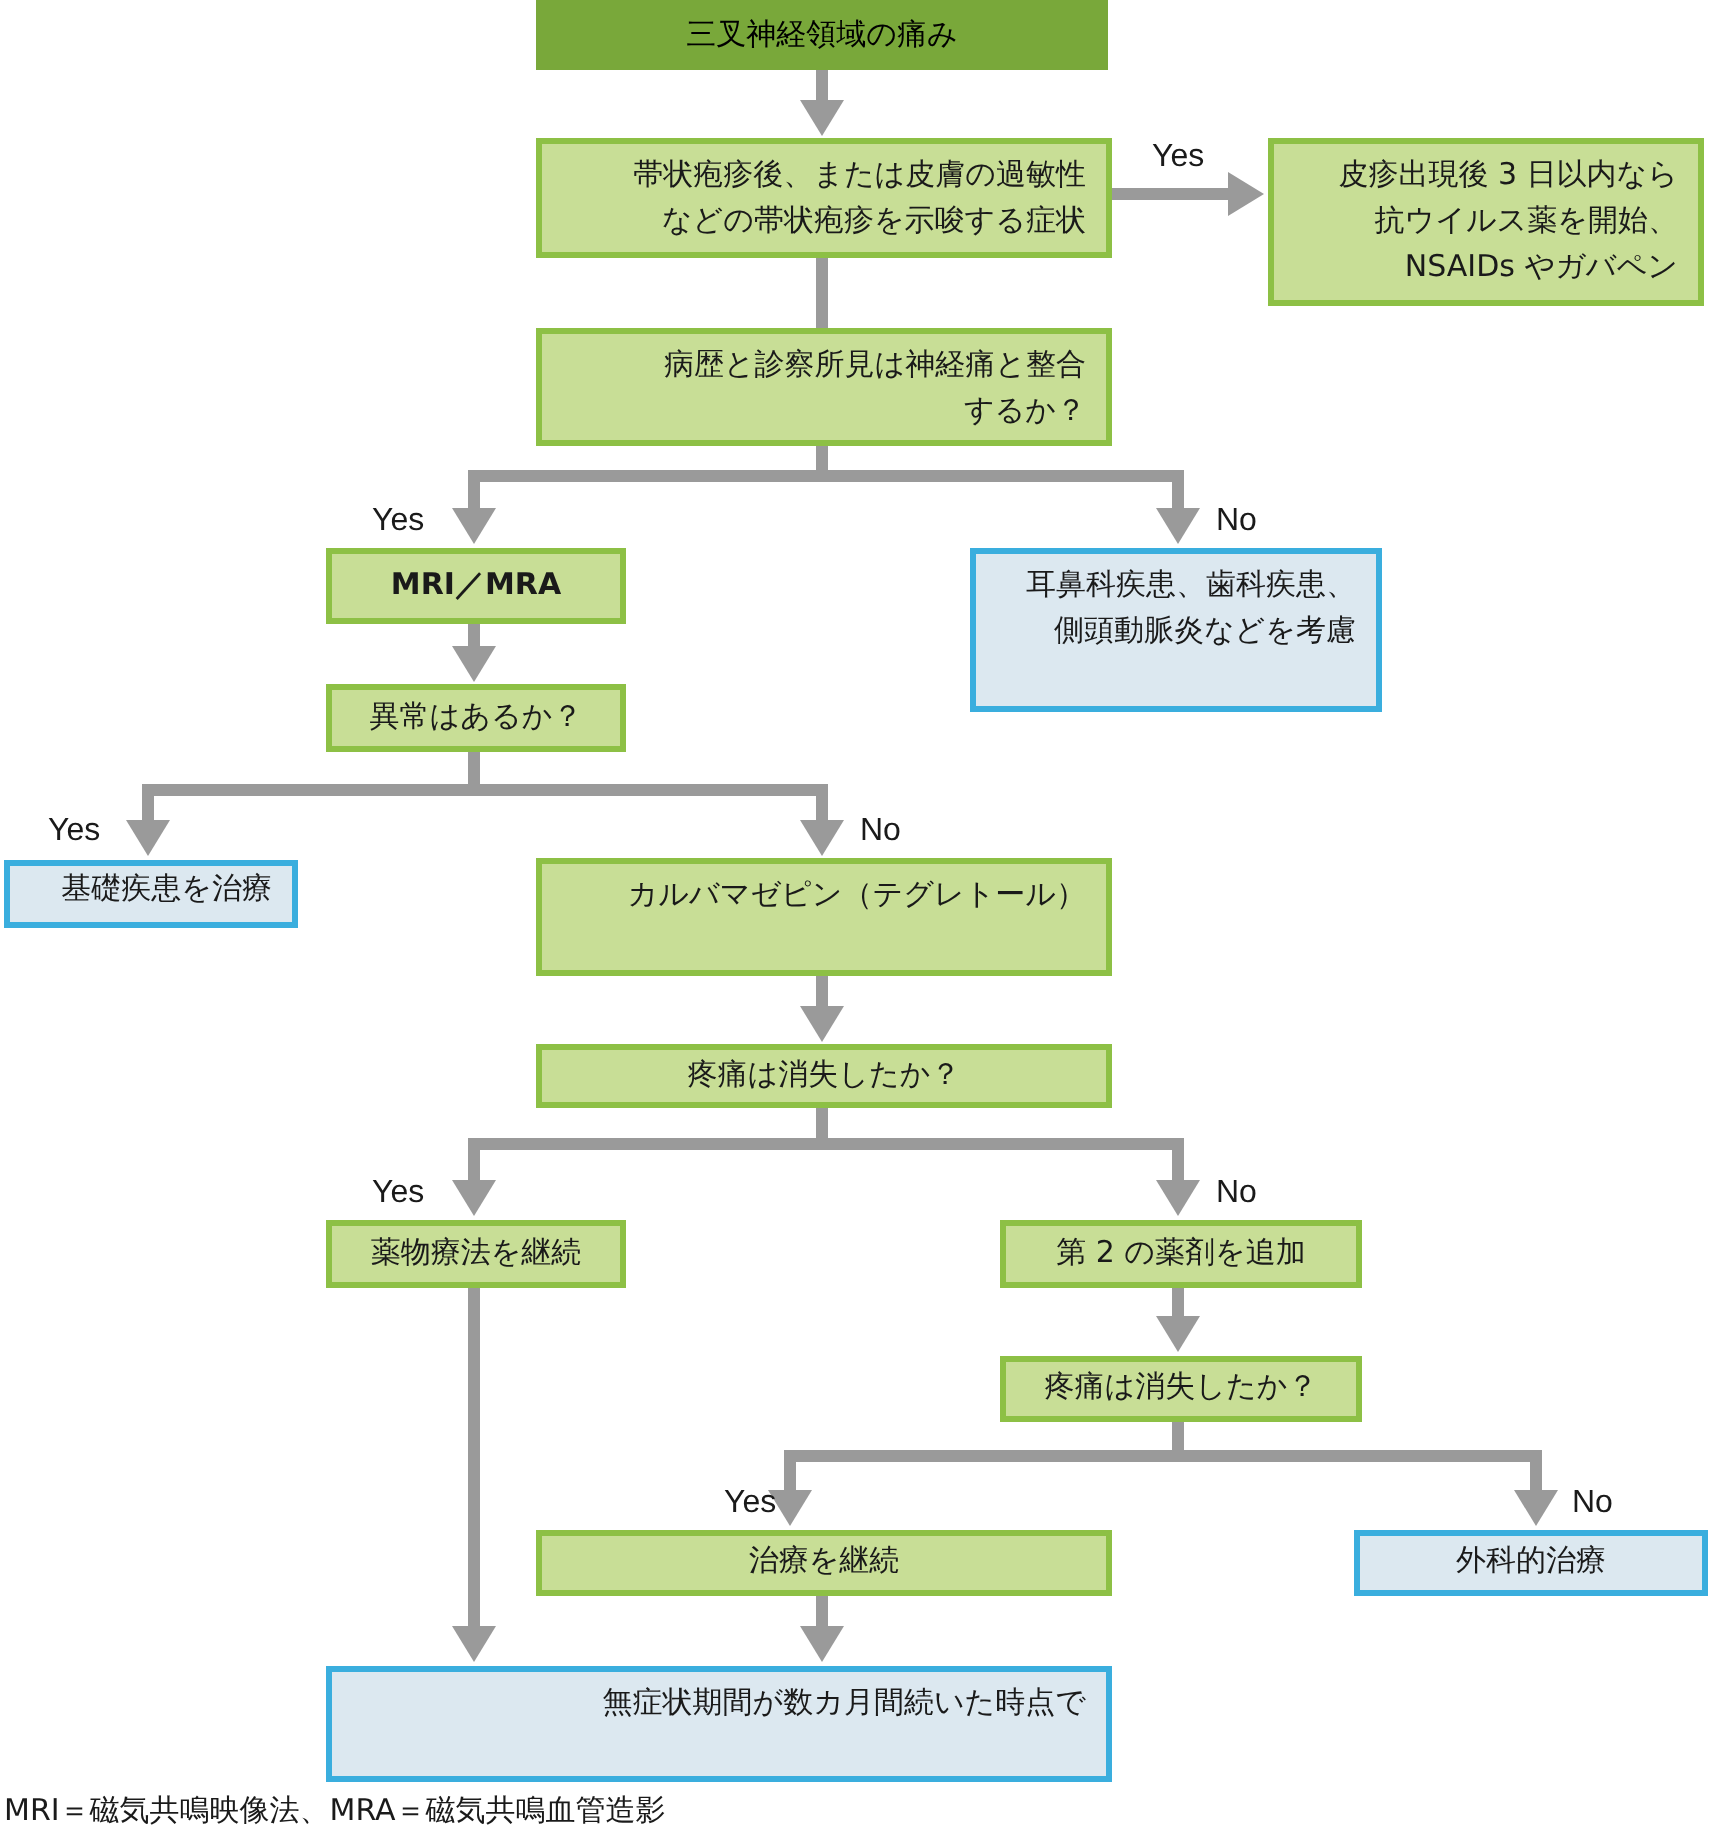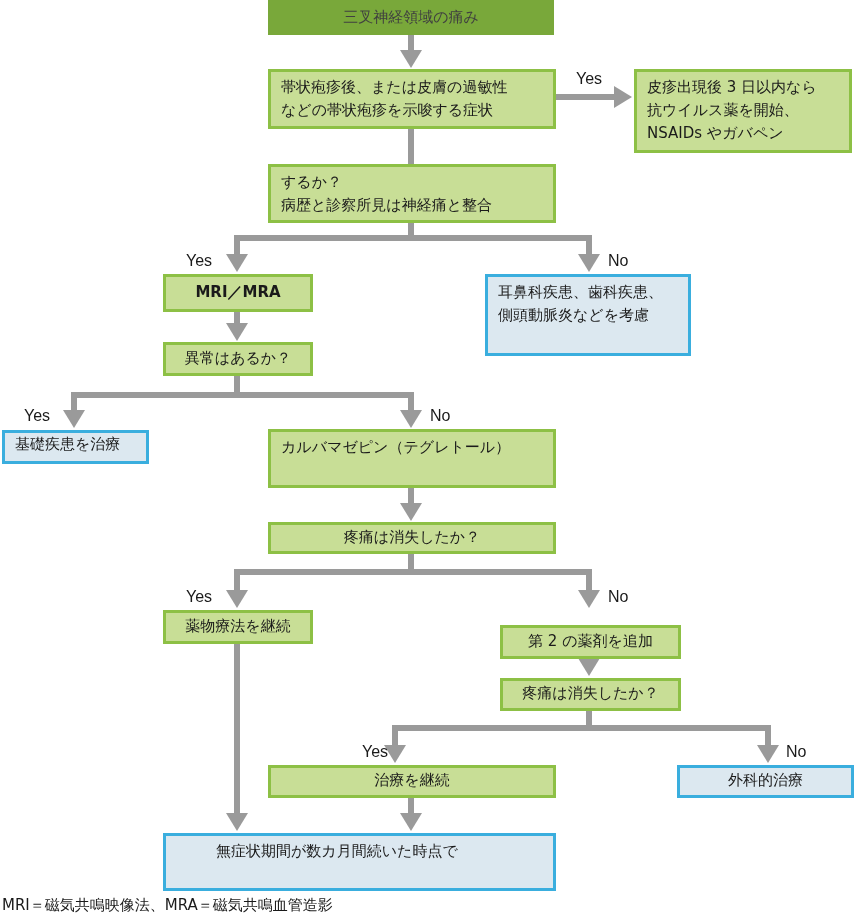--- a/index.html
+++ b/index.html
@@ -1,22 +1,22 @@
 <!DOCTYPE html>
 <html><head>
 <meta charset="utf-8">
 <style>
   html, body { margin:0; padding:0; background:#ffffff; }
   body { width:855px; height:921px; position:relative; overflow:hidden;
          font-family:"DejaVu Sans","Liberation Sans",sans-serif; color:#1a1a1a; }
   .box { position:absolute; box-sizing:border-box; font-size:15px; line-height:23px;
-         padding:4px 10px; white-space:nowrap; }
+         padding:4px 10px; white-space:nowrap;text-align:right; }
   .green { background:#c8de96; border:3px solid #8dc045; }
   .blue { background:#dce8f0; border:3px solid #3aaede; }
-  .title { background:#79a83a; border:none; color:#404040; text-align:center; line-height:35px; padding:0; }
+  .title { background:#79a83a; border:none; color:#000000; text-align:center; line-height:35px; padding:0; }
   .center { text-align:center; }
   .lbl { position:absolute; font-size:16px; font-family:"Liberation Sans",sans-serif; color:#1a1a1a; }
   svg.conn { position:absolute; left:0; top:0; }
   .foot { position:absolute; left:2px; top:896px; font-size:15px; }
 </style>
 </head>
 <body>
 
 <svg class="conn" width="855" height="921">
   <g fill="#9a9a9a" stroke="#9a9a9a">
@@ -82,22 +82,22 @@
 </div>
 <span class="lbl" style="left:576px;top:70px;">Yes</span>
 
 <div class="box green" style="left:634px;top:69px;width:218px;height:84px;">
   <div>皮疹出現後 3 日以内なら</div>
   <div>抗ウイルス薬を開始、</div>
   <div>NSAIDs やガバペン</div>
 </div>
 
 <div class="box green" style="left:268px;top:164px;width:288px;height:59px;">
+  <div>病歴と診察所見は神経痛と整合</div>
   <div>するか？</div>
-  <div>病歴と診察所見は神経痛と整合</div>
 </div>
 
 <span class="lbl" style="left:186px;top:252px;">Yes</span>
 <span class="lbl" style="left:608px;top:252px;">No</span>
 
 <div class="box green center" style="left:163px;top:274px;width:150px;height:38px;font-weight:bold;">MRI／MRA</div>
 
 <div class="box blue" style="left:485px;top:274px;width:206px;height:82px;">
   <div>耳鼻科疾患、歯科疾患、</div>
   <div>側頭動脈炎などを考慮</div>
@@ -114,21 +114,21 @@
   <div>カルバマゼピン（テグレトール）</div>
 </div>
 
 <div class="box green center" style="left:268px;top:522px;width:288px;height:32px;padding-top:1px;">疼痛は消失したか？</div>
 
 <span class="lbl" style="left:186px;top:588px;">Yes</span>
 <span class="lbl" style="left:608px;top:588px;">No</span>
 
 <div class="box green center" style="left:163px;top:610px;width:150px;height:34px;padding-top:2px;">薬物療法を継続</div>
 
-<div class="box green center" style="left:500px;top:625px;width:181px;height:34px;padding-top:2px;">第 2 の薬剤を追加</div>
+<div class="box green center" style="left:500px;top:610px;width:181px;height:34px;padding-top:2px;">第 2 の薬剤を追加</div>
 
 <div class="box green center" style="left:500px;top:678px;width:181px;height:33px;padding-top:1px;">疼痛は消失したか？</div>
 
 <span class="lbl" style="left:362px;top:743px;">Yes</span>
 <span class="lbl" style="left:786px;top:743px;">No</span>
 
 <div class="box green center" style="left:268px;top:765px;width:288px;height:33px;padding-top:1px;">治療を継続</div>
 
 <div class="box blue center" style="left:677px;top:765px;width:177px;height:33px;padding-top:1px;">外科的治療</div>
 

